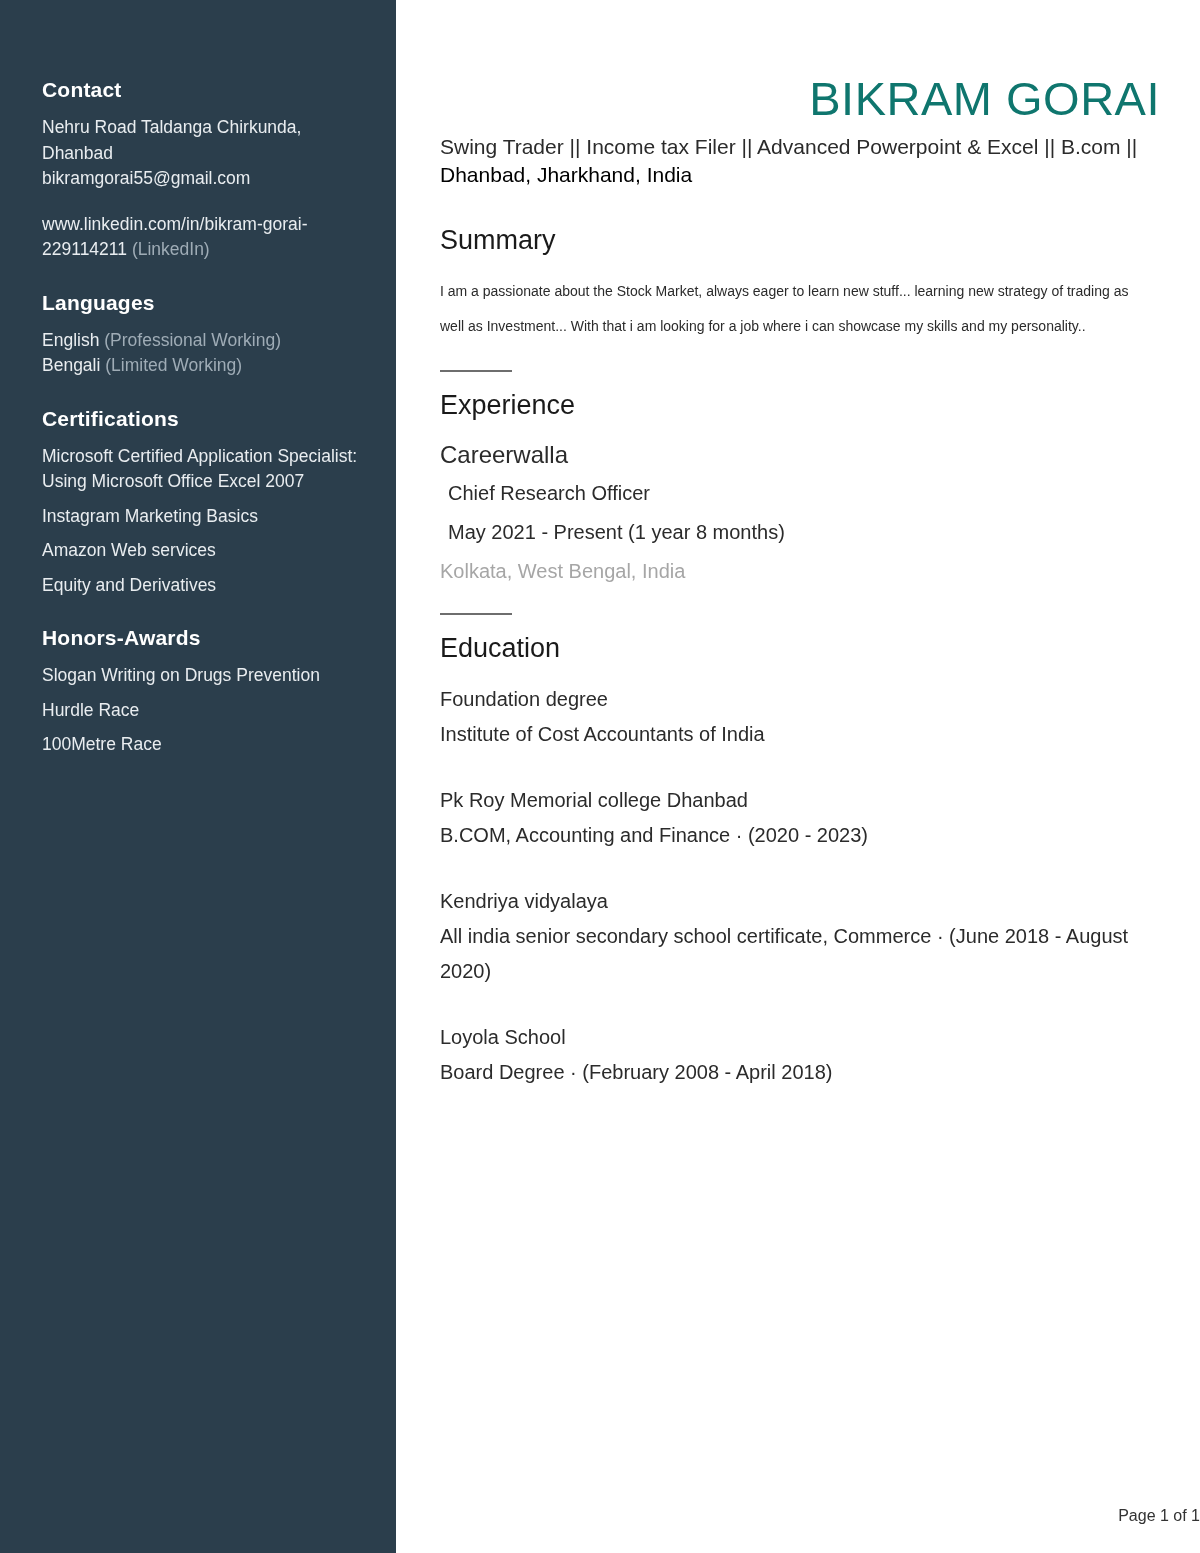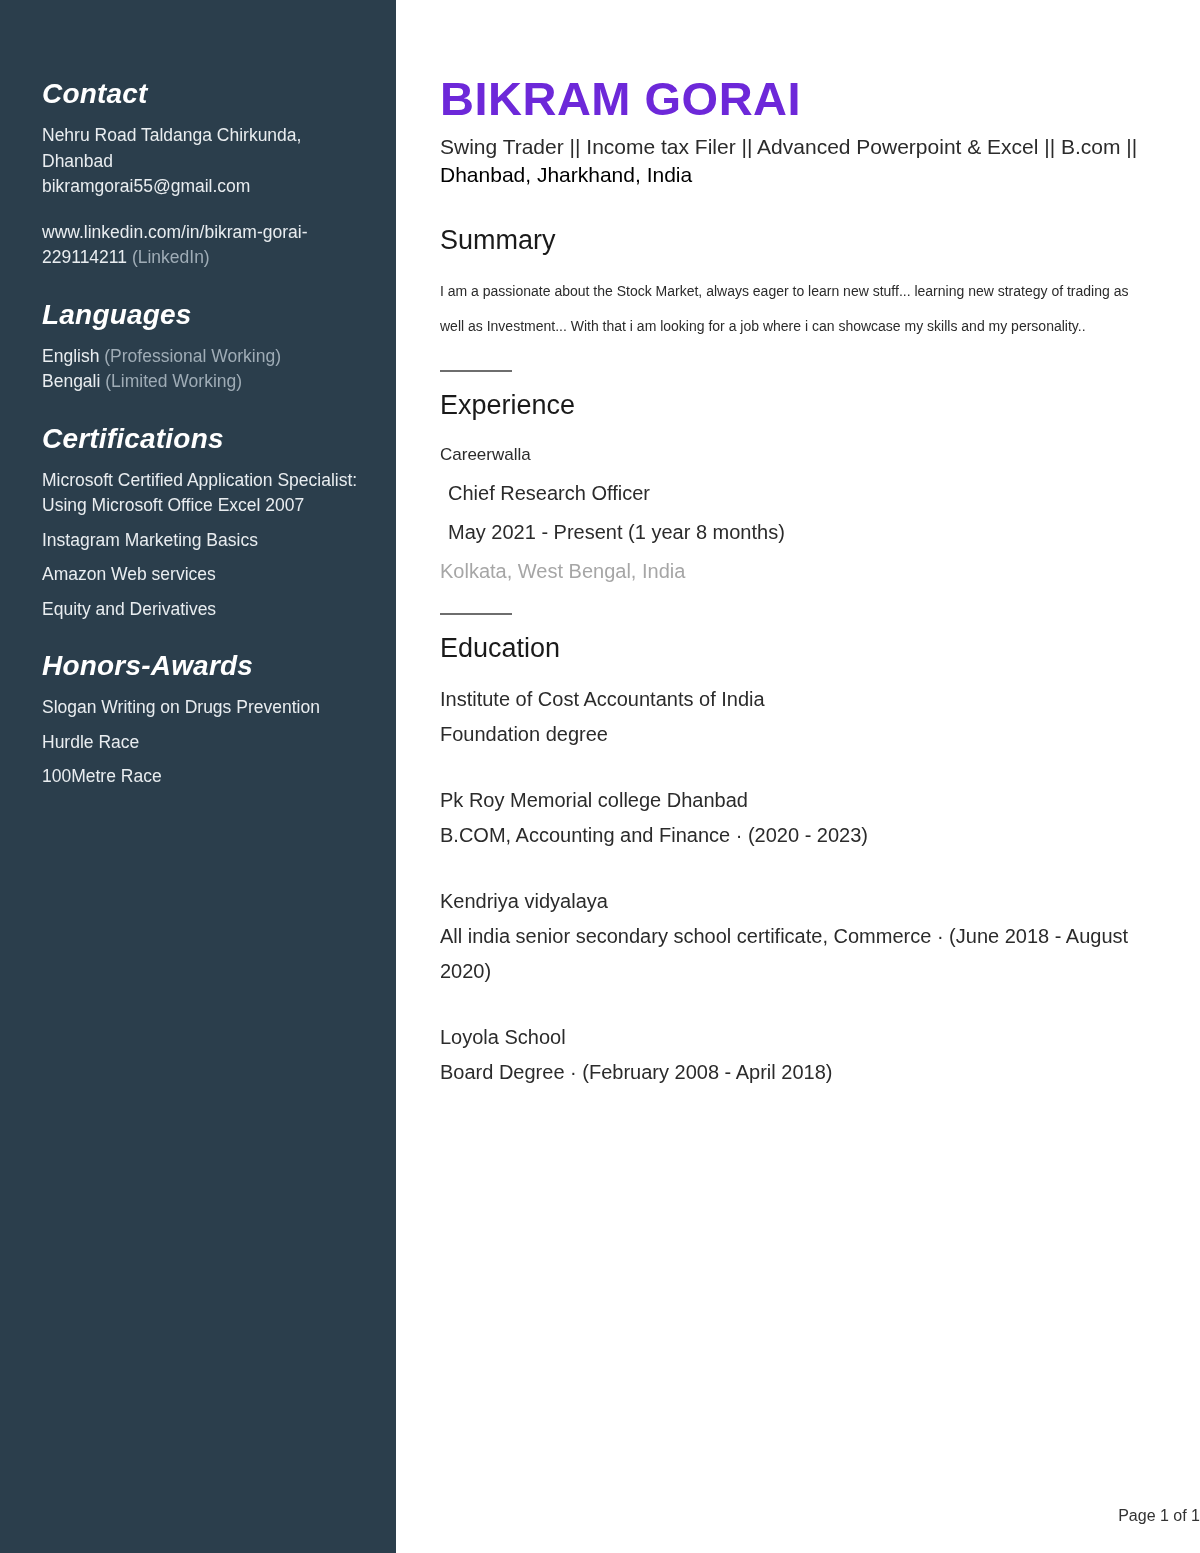--- a/index.html
+++ b/index.html
@@ -26,26 +26,25 @@
   .sidebar {
     width: 396px;
     min-width: 396px;
     background: #2b3e4c;
     color: #ffffff;
     padding: 78px 30px 40px 42px;
     box-sizing: border-box;
   }
   .side-section { margin-bottom: 28px; }
   .side-heading {
-    font-size: 28px;
+    font-size: 21px;
     font-weight: bold;
     color: #ffffff;
     margin: 0 0 13px 0;
     letter-spacing: 0.2px;
-    font-style: italic;
   }
   .side-line {
     font-size: 17.5px;
     line-height: 25.5px;
     color: #e9edf0;
     margin: 0;
   }
   .side-item {
     font-size: 17.5px;
     line-height: 25.5px;
@@ -58,25 +57,26 @@
 
   
   .main {
     flex: 1;
     padding: 74px 40px 0 44px;
     box-sizing: border-box;
     position: relative;
   }
   .name {
     font-size: 47px;
-    font-weight: bold;
-    color: #6d28d9;
+    font-weight: normal;
+    color: #0f766e;
     margin: 0 0 10px 0;
     letter-spacing: 0.5px;
     line-height: 1.05;
+    text-align: right;
   }
   .headline {
     font-size: 21px;
     line-height: 28px;
     color: #2b2b2b;
     margin: 0;
   }
   .location {
     font-size: 21px;
     line-height: 28px;
@@ -98,21 +98,21 @@
   .summary-text {
     font-size: 14px;
     line-height: 35px;
     color: #2b2b2b;
     margin: 0;
     max-width: 710px;
   }
   .entry { margin-bottom: 30px; }
   .entry:last-child { margin-bottom: 0; }
   .entry-primary {
-    font-size: 17px;
+    font-size: 24px;
     line-height: 31px;
     color: #2b2b2b;
     margin: 0;
   }
   .entry-sub {
     font-size: 20px;
     line-height: 31px;
     color: #2b2b2b;
     margin: 8px;
   }
@@ -200,22 +200,22 @@
         <p class="entry-sub">May 2021 - Present (1 year 8 months)</p>
         <p class="entry-meta">Kolkata, West Bengal, India</p>
       </div>
     </section>
 
     <section>
       <div class="section-rule"></div>
       <h2 class="section-title">Education</h2>
 
       <div class="edu-entry">
+        <p class="edu-detail">Foundation degree</p>
         <p class="edu-detail">Institute of Cost Accountants of India</p>
-        <p class="edu-detail">Foundation degree</p>
       </div>
 
       <div class="edu-entry">
         <p class="edu-detail">Pk Roy Memorial college Dhanbad</p>
         <p class="edu-detail">B.COM, Accounting and Finance · (2020 - 2023)</p>
       </div>
 
       <div class="edu-entry">
         <p class="edu-detail">Kendriya vidyalaya</p>
         <p class="edu-detail">All india senior secondary school certificate, Commerce · (June 2018 - August 2020)</p>

